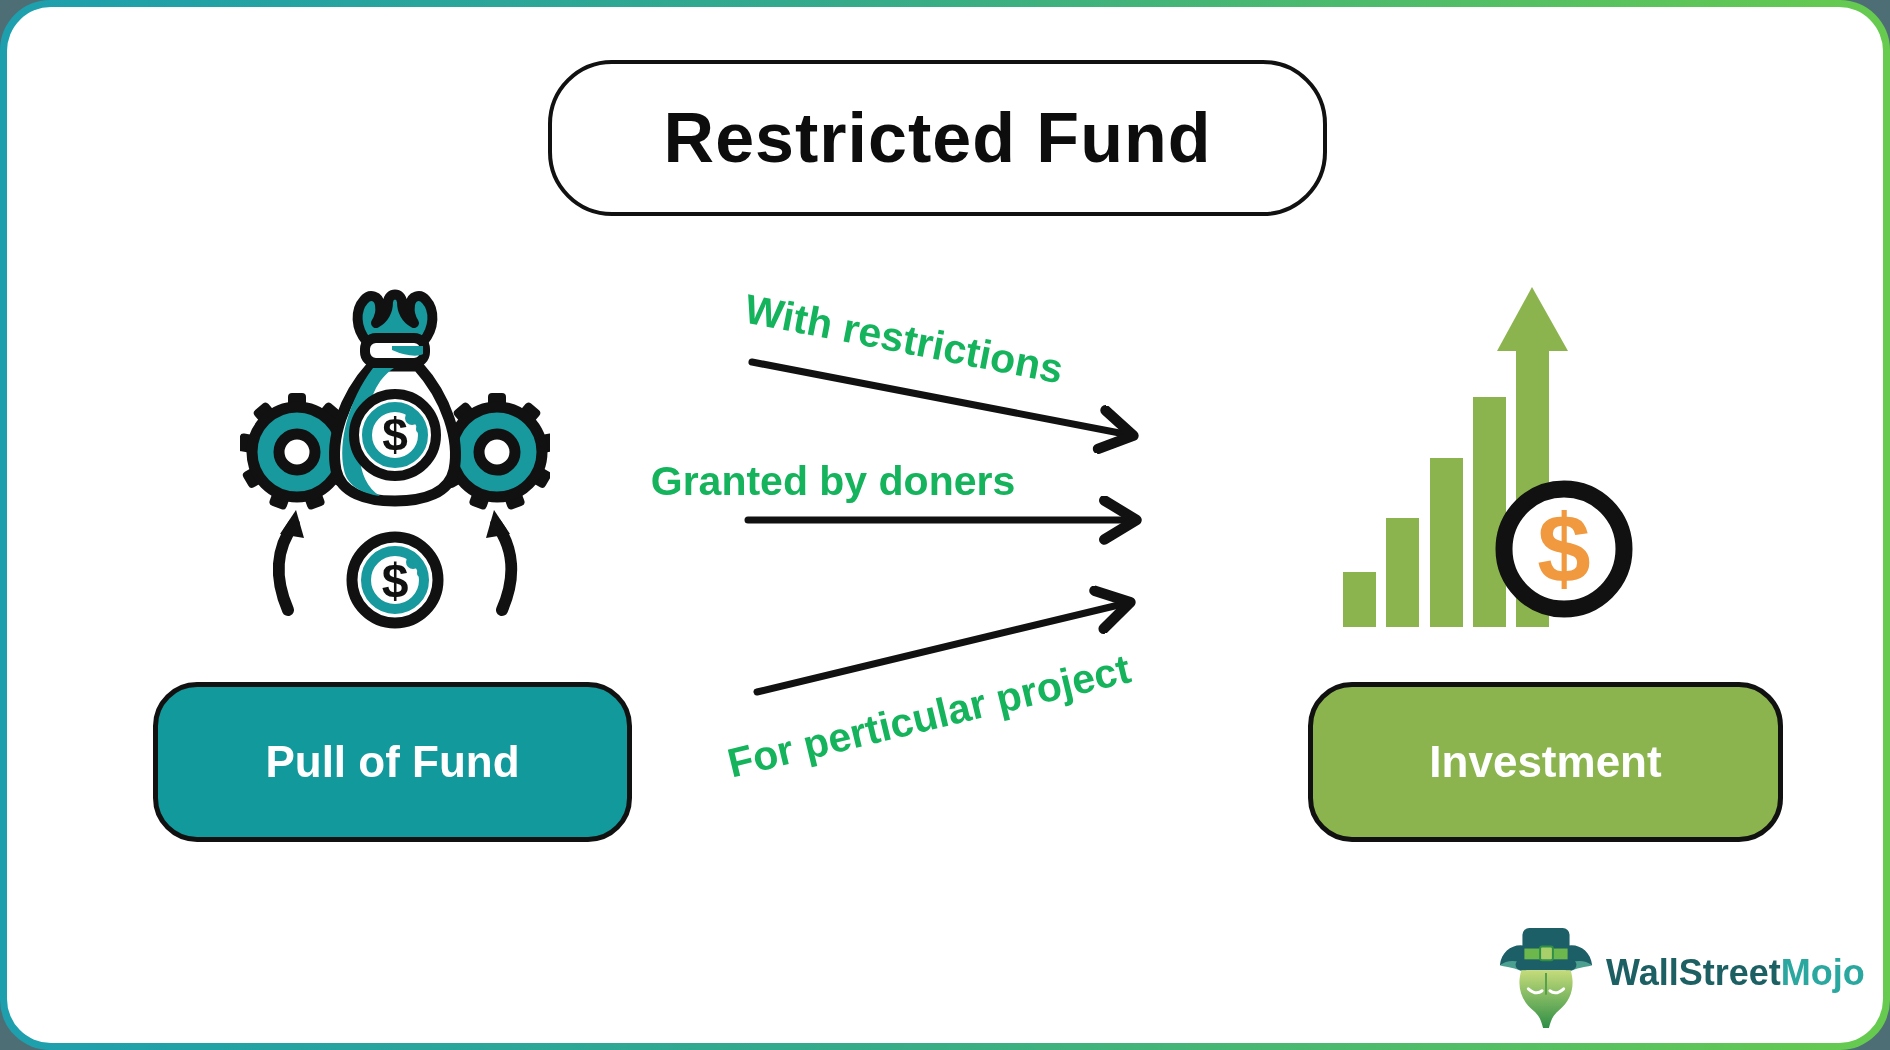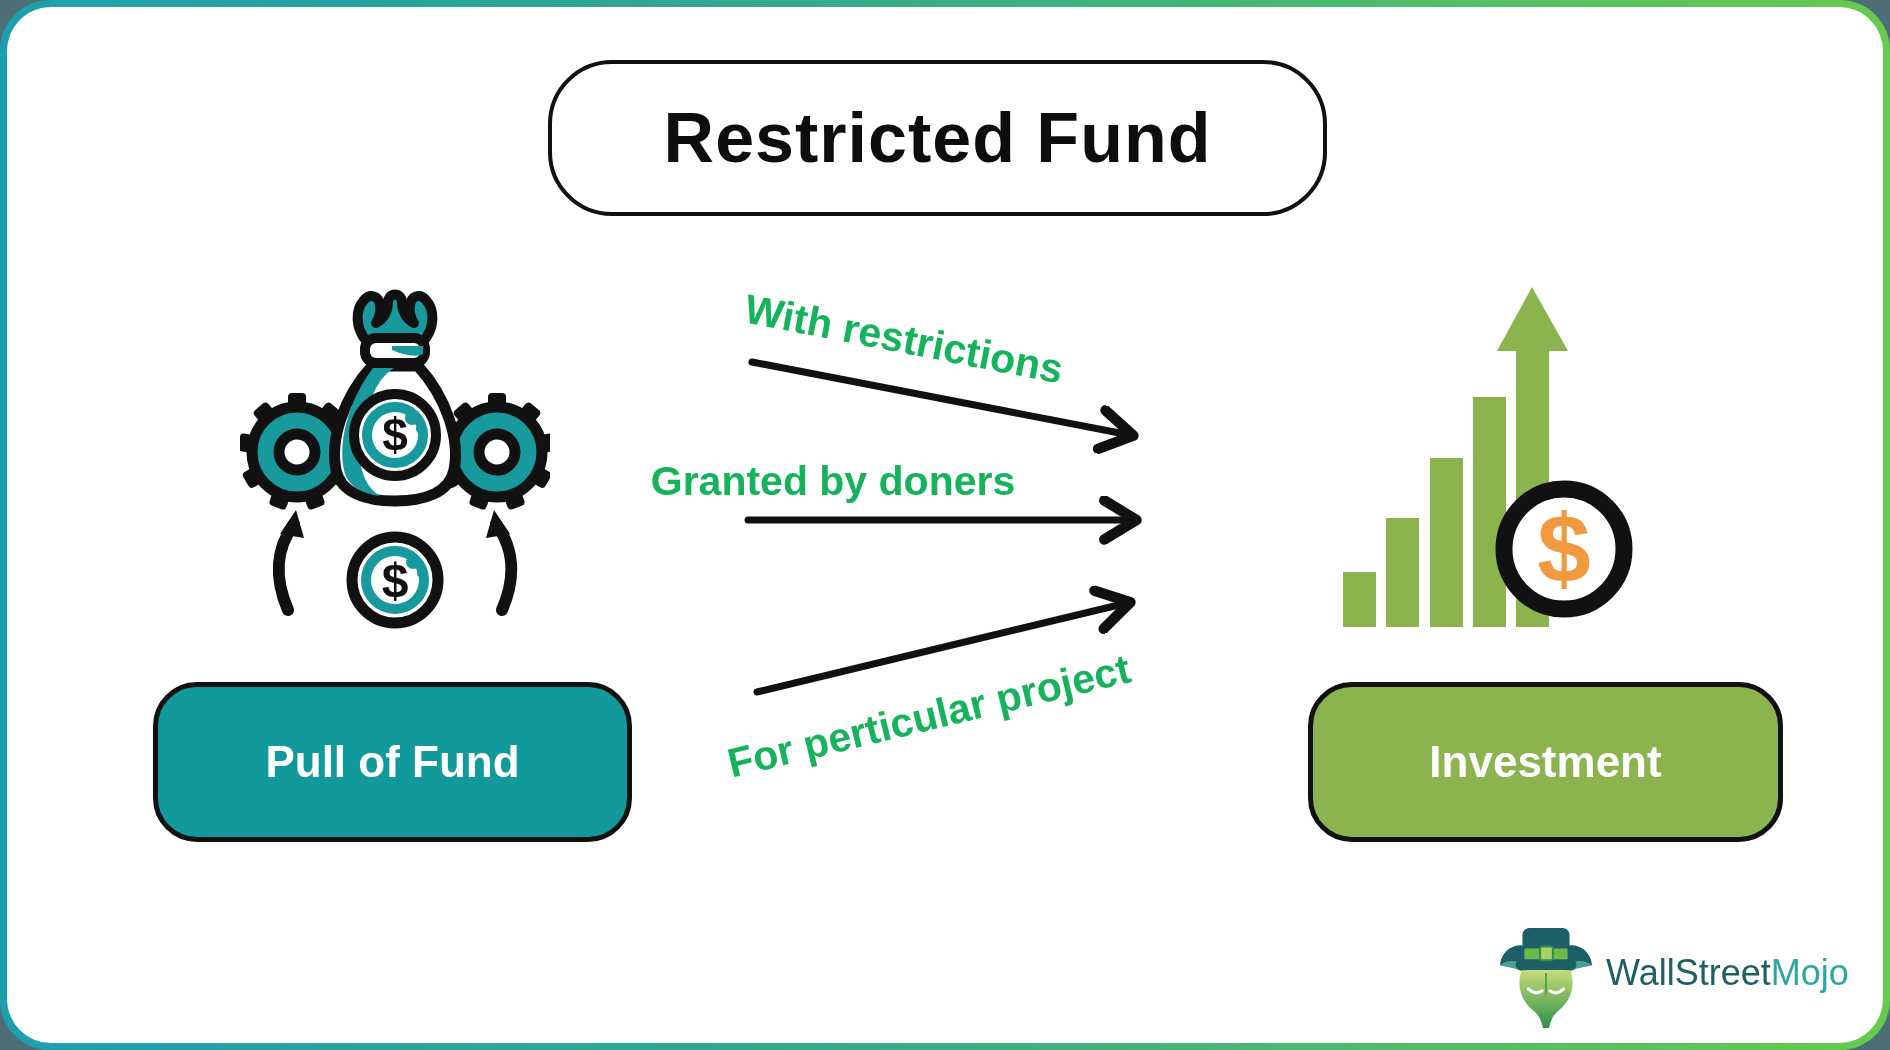--- a/index.html
+++ b/index.html
@@ -47,21 +47,21 @@
   .node-btn.source{left:153px;top:682px;width:479px;background:#12999c;}
   .node-btn.target{left:1260px;top:682px;width:475px;background:#8cb44e;margin-left:48px;}
 
   .icon-left{position:absolute;left:240px;top:288px;}
   .icon-right{position:absolute;left:1340px;top:285px;}
   .arrows{position:absolute;left:700px;top:250px;}
 
   .logo{position:absolute;left:1492px;top:922px;width:380px;height:112px;}
   .logo-bull{position:absolute;left:0;top:0;}
   .logo-text{
-    position:absolute;left:114px;top:26px;font-size:36px;font-weight:normal;
+    position:absolute;left:114px;top:26px;font-size:36px;font-weight:bold;
     white-space:nowrap;line-height:50px;
   }
   .logo-text .p1{color:#1d6063;}
   .logo-text .p2{color:#2aa8a0;}
 </style>
 </head>
 <body>
 
 <div class="frame-outer">
   <div class="frame-inner"></div>

